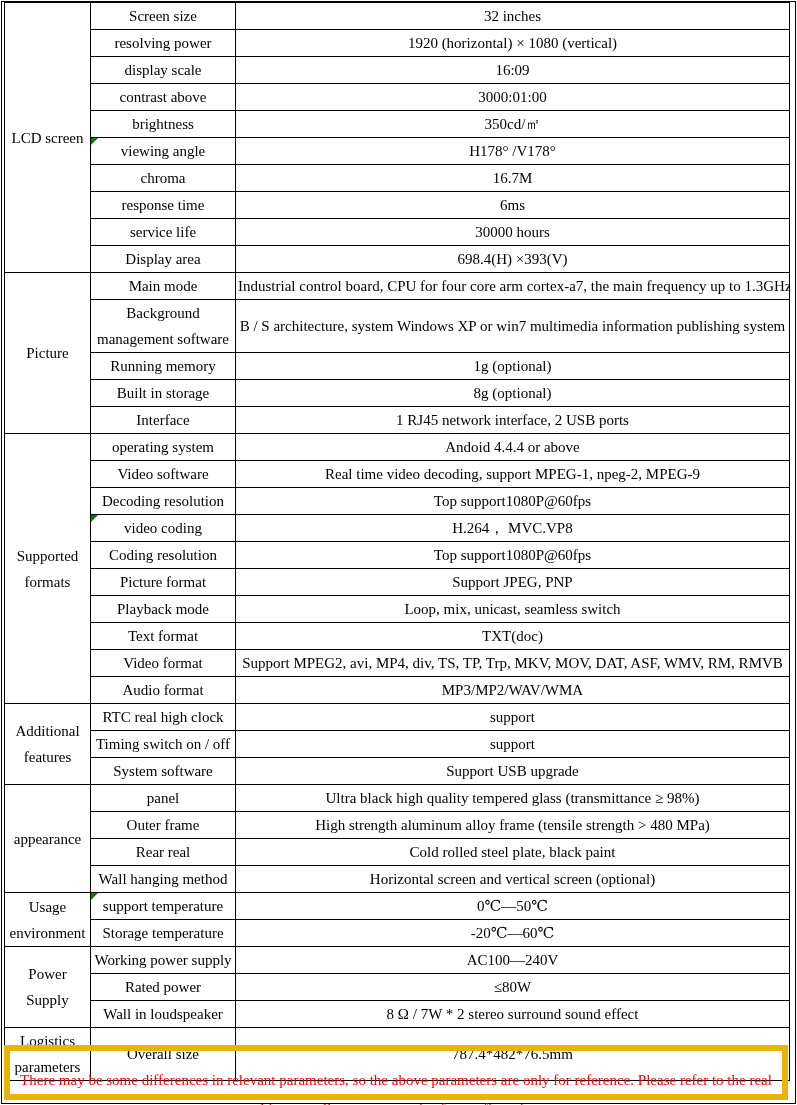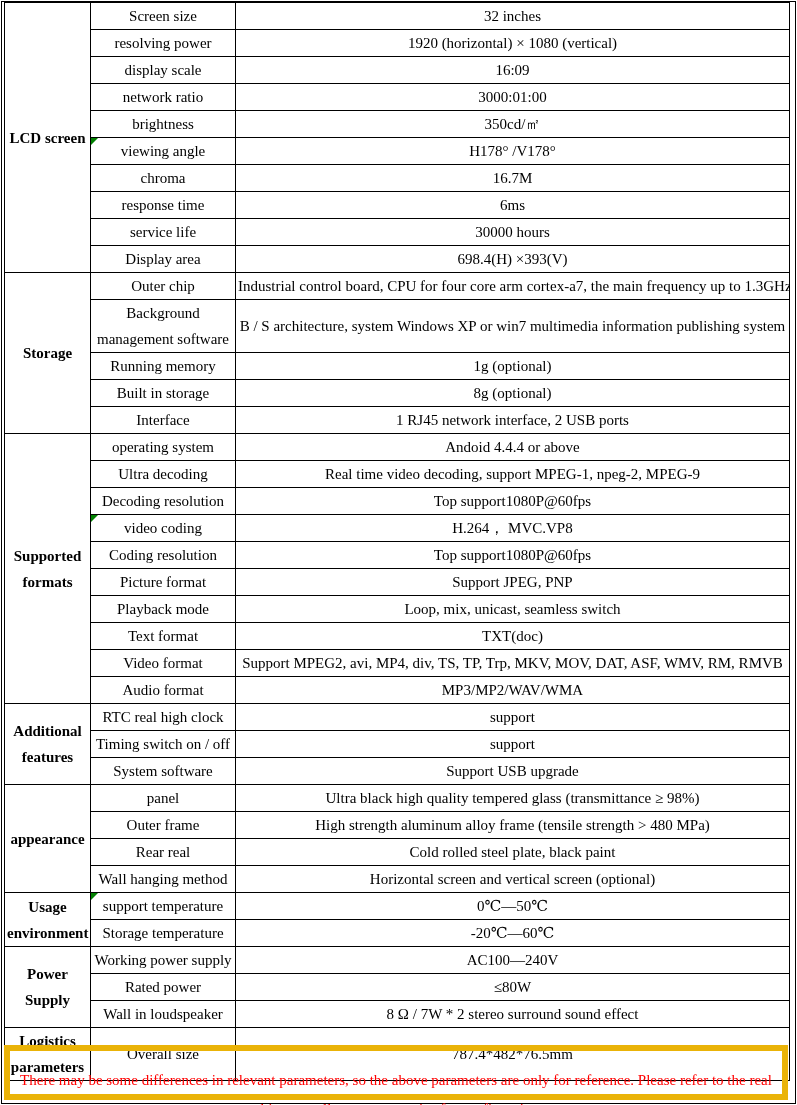--- a/index.html
+++ b/index.html
@@ -19,21 +19,21 @@
   table.spec td{
     border:1px solid #000;
     font-size:15px;line-height:26px;
     text-align:center;vertical-align:middle;
     padding:0 2px;position:relative;
     overflow:hidden;
   }
   table.spec tr{height:26px;}
   table.spec tr.tall{height:52px;margin-top:23px;}
   td.cat{
-    width:81px;font-weight:bold;font-size:14px;line-height:26px;
+    width:81px;font-weight:normal;font-size:14px;line-height:26px;
     padding:0 1px;
   }
   td.param{width:140px;line-height:24px;}
   td.value{width:549px;white-space:nowrap;}
   .marker{
     position:absolute;left:0;top:0;width:0;height:0;
     border-top:7px solid #008000;border-right:7px solid transparent;
   }
   .footer-box{
     position:absolute;left:4px;top:1045px;width:784px;height:55px;
@@ -57,21 +57,21 @@
         </tr>
         <tr>
           <td class="param"><span>resolving power</span></td>
           <td class="value">1920 (horizontal) × 1080 (vertical)</td>
         </tr>
         <tr>
           <td class="param"><span>display scale</span></td>
           <td class="value">16:09</td>
         </tr>
         <tr>
-          <td class="param"><span>network ratio</span></td>
+          <td class="param"><span>contrast above</span></td>
           <td class="value">3000:01:00</td>
         </tr>
         <tr>
           <td class="param"><span>brightness</span></td>
           <td class="value">350cd/㎡</td>
         </tr>
         <tr>
           <td class="param"><span class="marker"></span><span>viewing angle</span></td>
           <td class="value">H178° /V178°</td>
         </tr>
@@ -85,22 +85,22 @@
         </tr>
         <tr>
           <td class="param"><span>service life</span></td>
           <td class="value">30000 hours</td>
         </tr>
         <tr>
           <td class="param"><span>Display area</span></td>
           <td class="value">698.4(H) ×393(V)</td>
         </tr>
         <tr>
-          <td class="cat" rowspan="5">Storage</td>
-          <td class="param"><span>Outer chip</span></td>
+          <td class="cat" rowspan="5">Picture</td>
+          <td class="param"><span>Main mode</span></td>
           <td class="value">Industrial control board, CPU for four core arm cortex-a7, the main frequency up to 1.3GHz</td>
         </tr>
         <tr class="tall">
           <td class="param"><span>Background management software</span></td>
           <td class="value">B / S architecture, system Windows XP or win7 multimedia information publishing system</td>
         </tr>
         <tr>
           <td class="param"><span>Running memory</span></td>
           <td class="value">1g (optional)</td>
         </tr>
@@ -111,21 +111,21 @@
         <tr>
           <td class="param"><span>Interface</span></td>
           <td class="value">1 RJ45 network interface, 2 USB ports</td>
         </tr>
         <tr>
           <td class="cat" rowspan="10">Supported formats</td>
           <td class="param"><span>operating system</span></td>
           <td class="value">Andoid 4.4.4 or above</td>
         </tr>
         <tr>
-          <td class="param"><span>Ultra decoding</span></td>
+          <td class="param"><span>Video software</span></td>
           <td class="value">Real time video decoding, support MPEG-1, npeg-2, MPEG-9</td>
         </tr>
         <tr>
           <td class="param"><span>Decoding resolution</span></td>
           <td class="value">Top support1080P@60fps</td>
         </tr>
         <tr>
           <td class="param"><span class="marker"></span><span>video coding</span></td>
           <td class="value">H.264， MVC.VP8</td>
         </tr>

